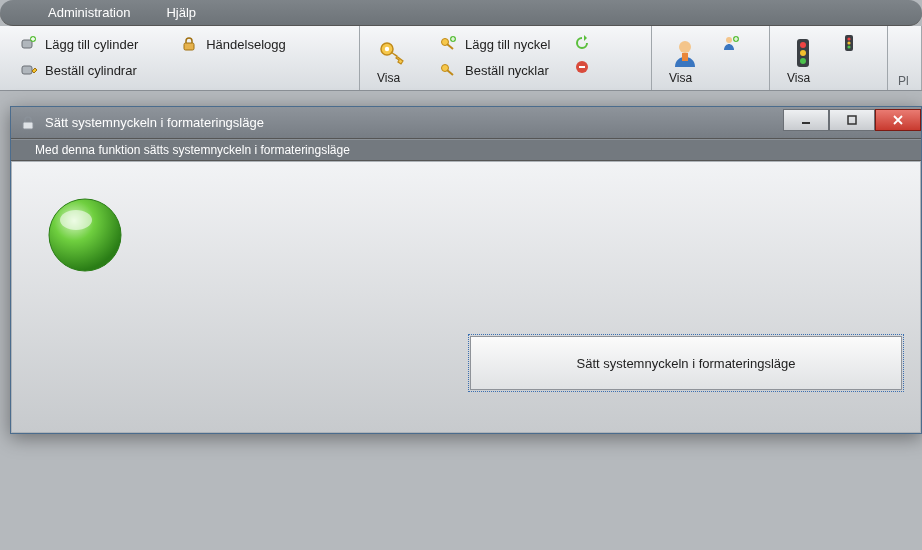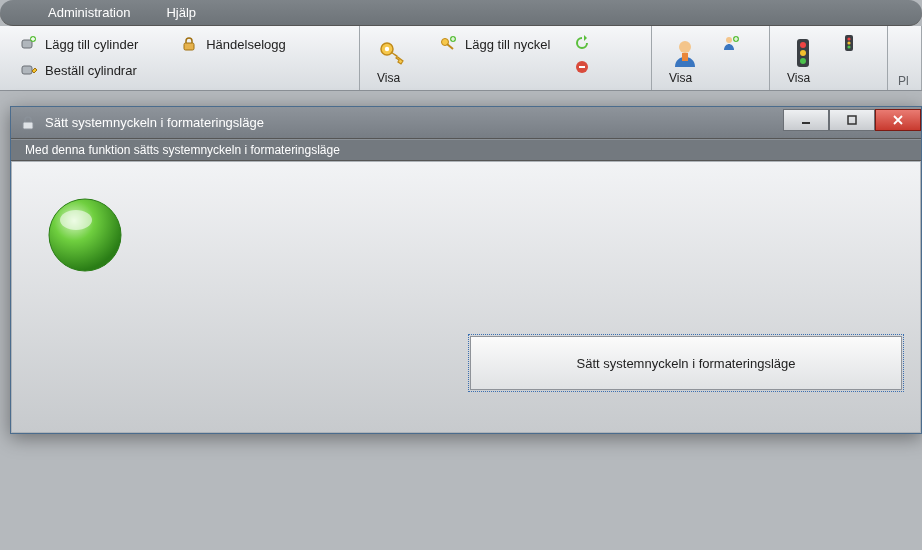--- a/index.html
+++ b/index.html
@@ -71,21 +71,21 @@
   .dlg-ctrl {
     width: 46px; height: 22px; margin-top:2px;
     display:flex; align-items:center; justify-content:center;
     background: linear-gradient(to bottom,#eef0f2,#c9ccd0);
     border:1px solid #6a6f75; font-size: 12px; color:#333;
     cursor:pointer;
   }
   .dlg-ctrl.close { background: linear-gradient(to bottom,#e97b72,#c83a2f); color:#fff; border-color:#7c1a12;}
   .dlg-subtitle {
     background: #73797f; color: #fff; font-size: 12px;
-    padding: 3px 14px; border-top:1px solid #8b9197; border-bottom:1px solid #555;
+    padding: 3px 24px; border-top:1px solid #8b9197; border-bottom:1px solid #555;
   }
   .dlg-body {
     position: relative; height: calc(100% - 32px - 22px);
     background: linear-gradient(to bottom, #f2f3f5, #c7cacd);
     border: 1px solid #aeb3b8; margin: 0;
   }
   .green-orb {
     position: absolute; left: 34px; top: 34px;
     width: 78px; height: 78px;
   }
@@ -162,20 +162,29 @@
         <div class="ribbon-btn">
           <span class="icon16">
             <svg viewBox="0 0 18 18">
                 <circle cx="6" cy="7" r="3.5" fill="#f6c84c" stroke="#c08a1a"></circle>
                 <path d="M8 9l6 5" stroke="#c08a1a" stroke-width="2"></path>
                 <circle cx="14" cy="4" r="3" fill="#5bbf3c"></circle>
                 <path d="M14 2v4M12 4h4" stroke="#fff" stroke-width="1.2"></path>
               </svg>
           </span>
           <span>Lägg till nyckel</span>
+        </div>
+        <div class="ribbon-btn">
+          <span class="icon16">
+            <svg viewBox="0 0 18 18">
+                <circle cx="6" cy="7" r="3.5" fill="#f6c84c" stroke="#c08a1a"></circle>
+                <path d="M8 9l6 5" stroke="#c08a1a" stroke-width="2"></path>
+              </svg>
+          </span>
+          <span>Beställ nycklar</span>
         </div>
       </div>
       <div class="mini-icon-col">
         <span class="icon16">
           <svg viewBox="0 0 18 18">
               <path d="M9 3a6 6 0 106 6h-2a4 4 0 11-4-4V3z" fill="#5bbf3c"></path>
               <path d="M11 1l3 3-3 3" fill="#5bbf3c"></path>
             </svg>
         </span>
         <span class="icon16">

